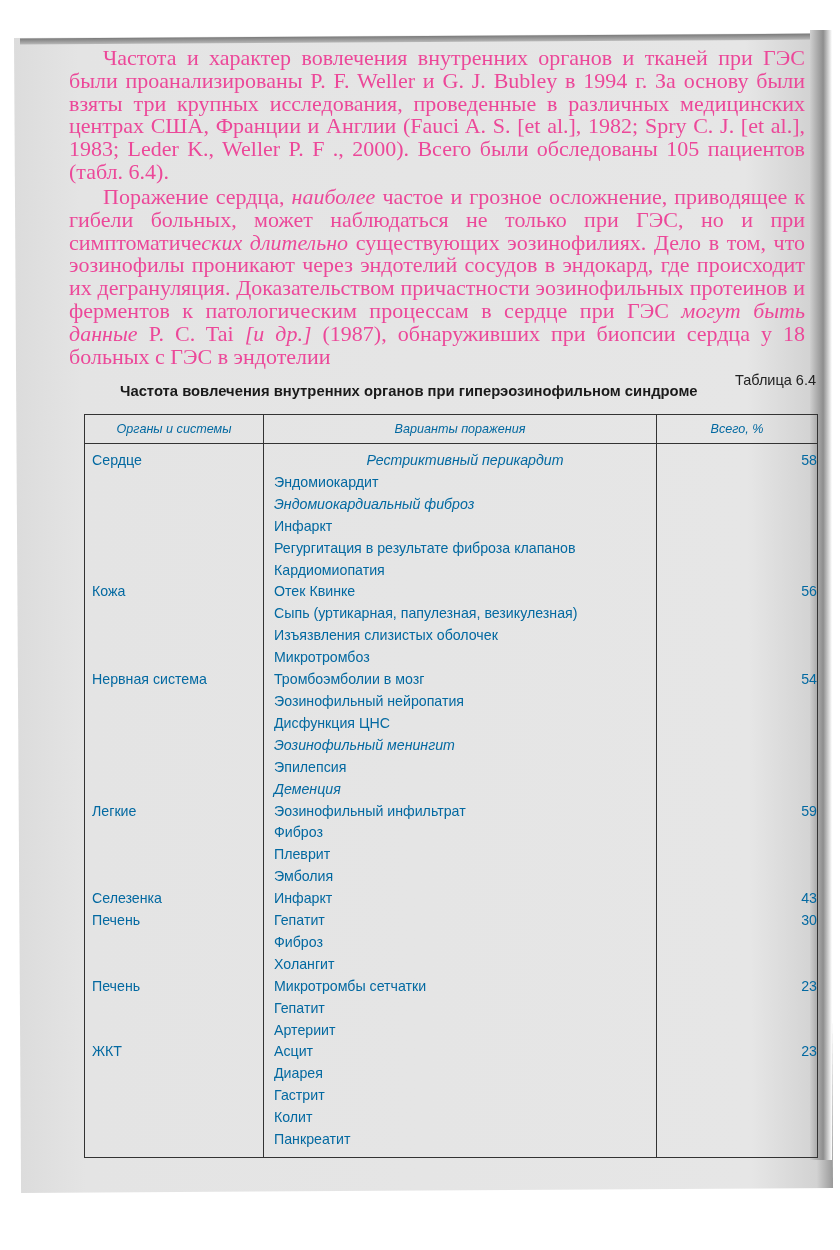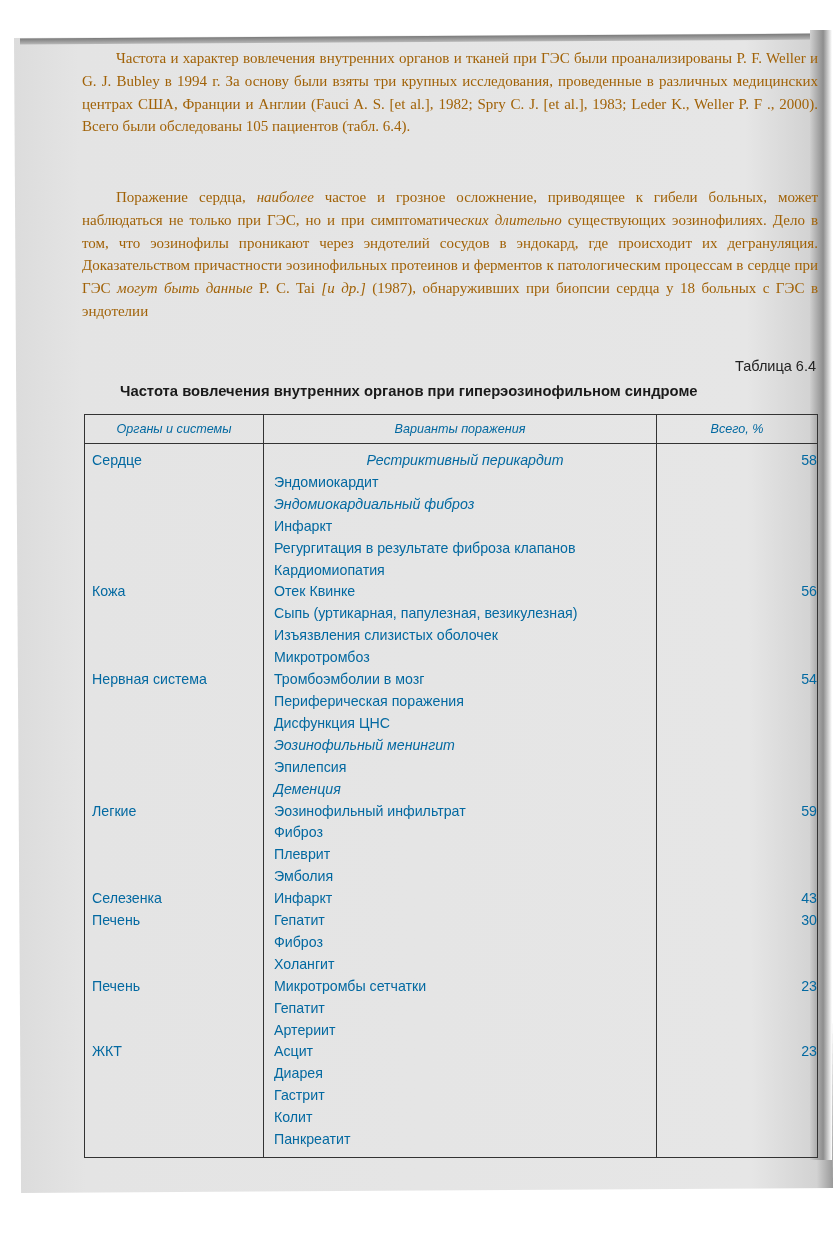--- a/index.html
+++ b/index.html
@@ -17,31 +17,31 @@
     .page-shadow-top {
       position: absolute; left: 20px; top: 36px; width: 810px; height: 6px;
       background: linear-gradient(to bottom, #7a7a7a, #b8b8b8);
       transform: rotate(-0.35deg);
     }
     .right-edge {
       position: absolute; right: 8px; top: 30px; width: 22px; height: 1130px;
       background: linear-gradient(to right, #cfcfcf, #8e8e8e 60%, #ffffff 100%);
     }
     .body-text {
-      position: absolute; left: 82px; width: 736px;
+      position: absolute; left: 69px; width: 736px;
       font-family: "Liberation Serif", serif;
-      font-size: 15px; line-height: 22.8px; color: #a16207;
+      font-size: 22px; line-height: 22.8px; color: #ec4899;
       text-align: justify;
     }
     .para { text-indent: 34px; margin: 0; }
     .p1 { top: 47px; }
     .p2 { top: 186px; }
     .em { font-style: italic; }
     .tbl-label {
-      position: absolute; right: 24px; top: 358px;
+      position: absolute; right: 24px; top: 372px;
       font-family: "Liberation Sans", sans-serif; font-size: 14.5px; color: #222;
     }
     .tbl-title {
       position: absolute; left: 120px; top: 383px; width: 700px;
       font-family: "Liberation Sans", sans-serif; font-size: 14.8px; font-weight: bold; color: #1a1a1a;
     }
     table.data {
       position: absolute; left: 84px; top: 414px; width: 734px;
       border-collapse: collapse;
       font-family: "Liberation Sans", sans-serif; font-size: 14.2px; color: #0369a1;
@@ -117,21 +117,21 @@
       <td>
           <div class="pct" style="padding-top:0">56</div>
         </td>
     </tr>
     <tr>
       <td>
           <div class="organ" style="padding-top:0">Нервная система</div>
         </td>
       <td>
         <div class="variant">Тромбоэмболии в мозг</div>
-        <div class="variant">Периферическая поражения</div>
+        <div class="variant">Эозинофильный нейропатия</div>
         <div class="variant">Дисфункция ЦНС</div>
         <div class="variant it">Эозинофильный менингит</div>
         <div class="variant">Эпилепсия</div>
         <div class="variant it">Деменция</div>
       </td>
       <td>
           <div class="pct" style="padding-top:0">54</div>
         </td>
     </tr>
     <tr>

